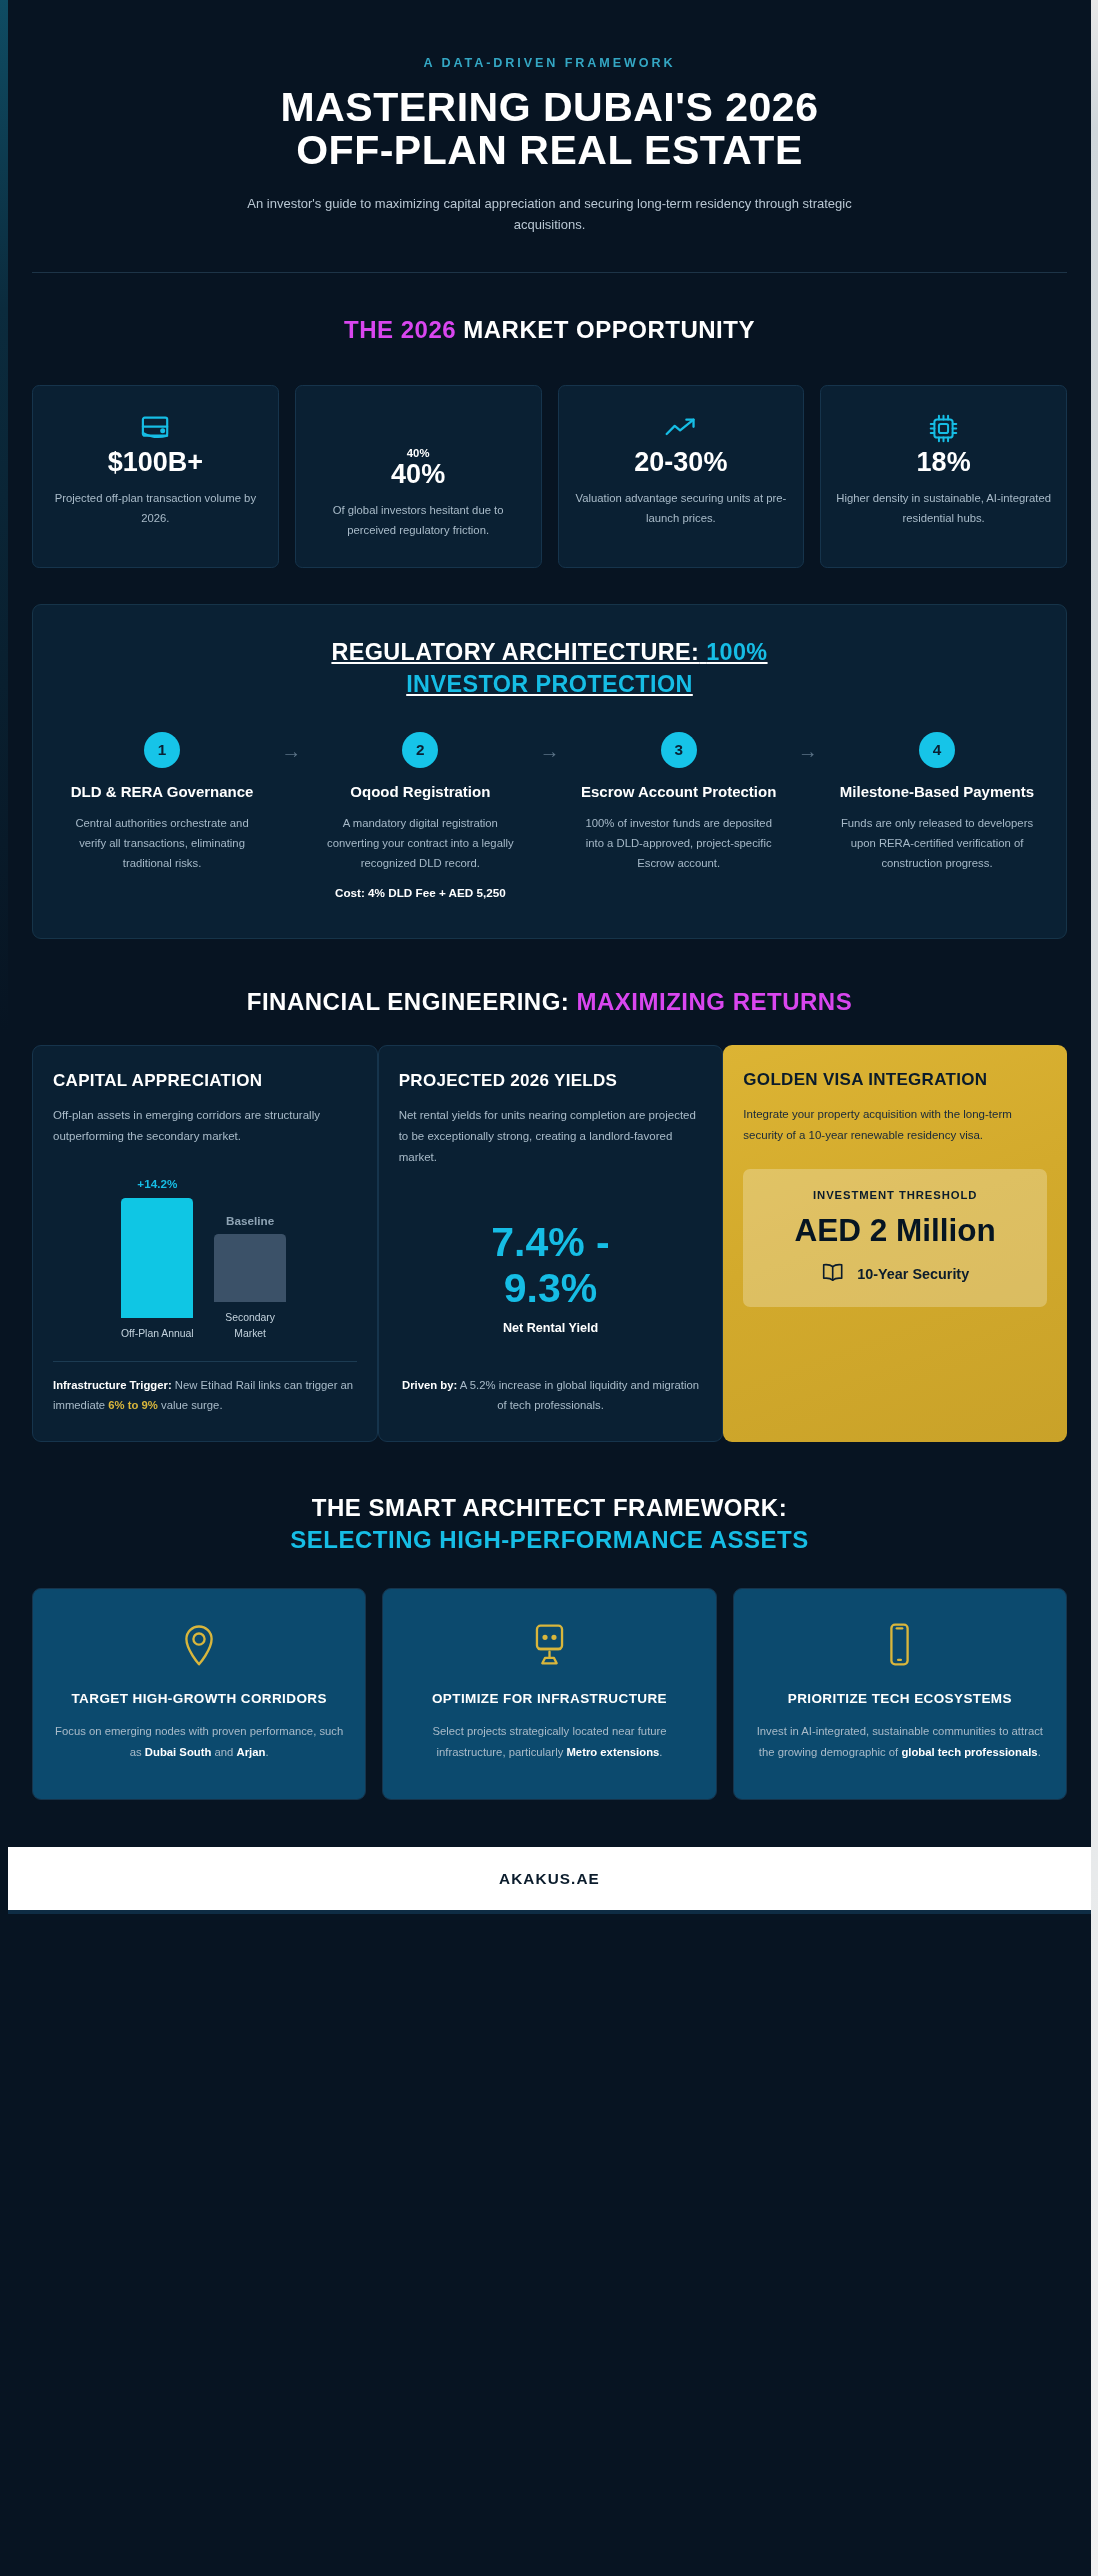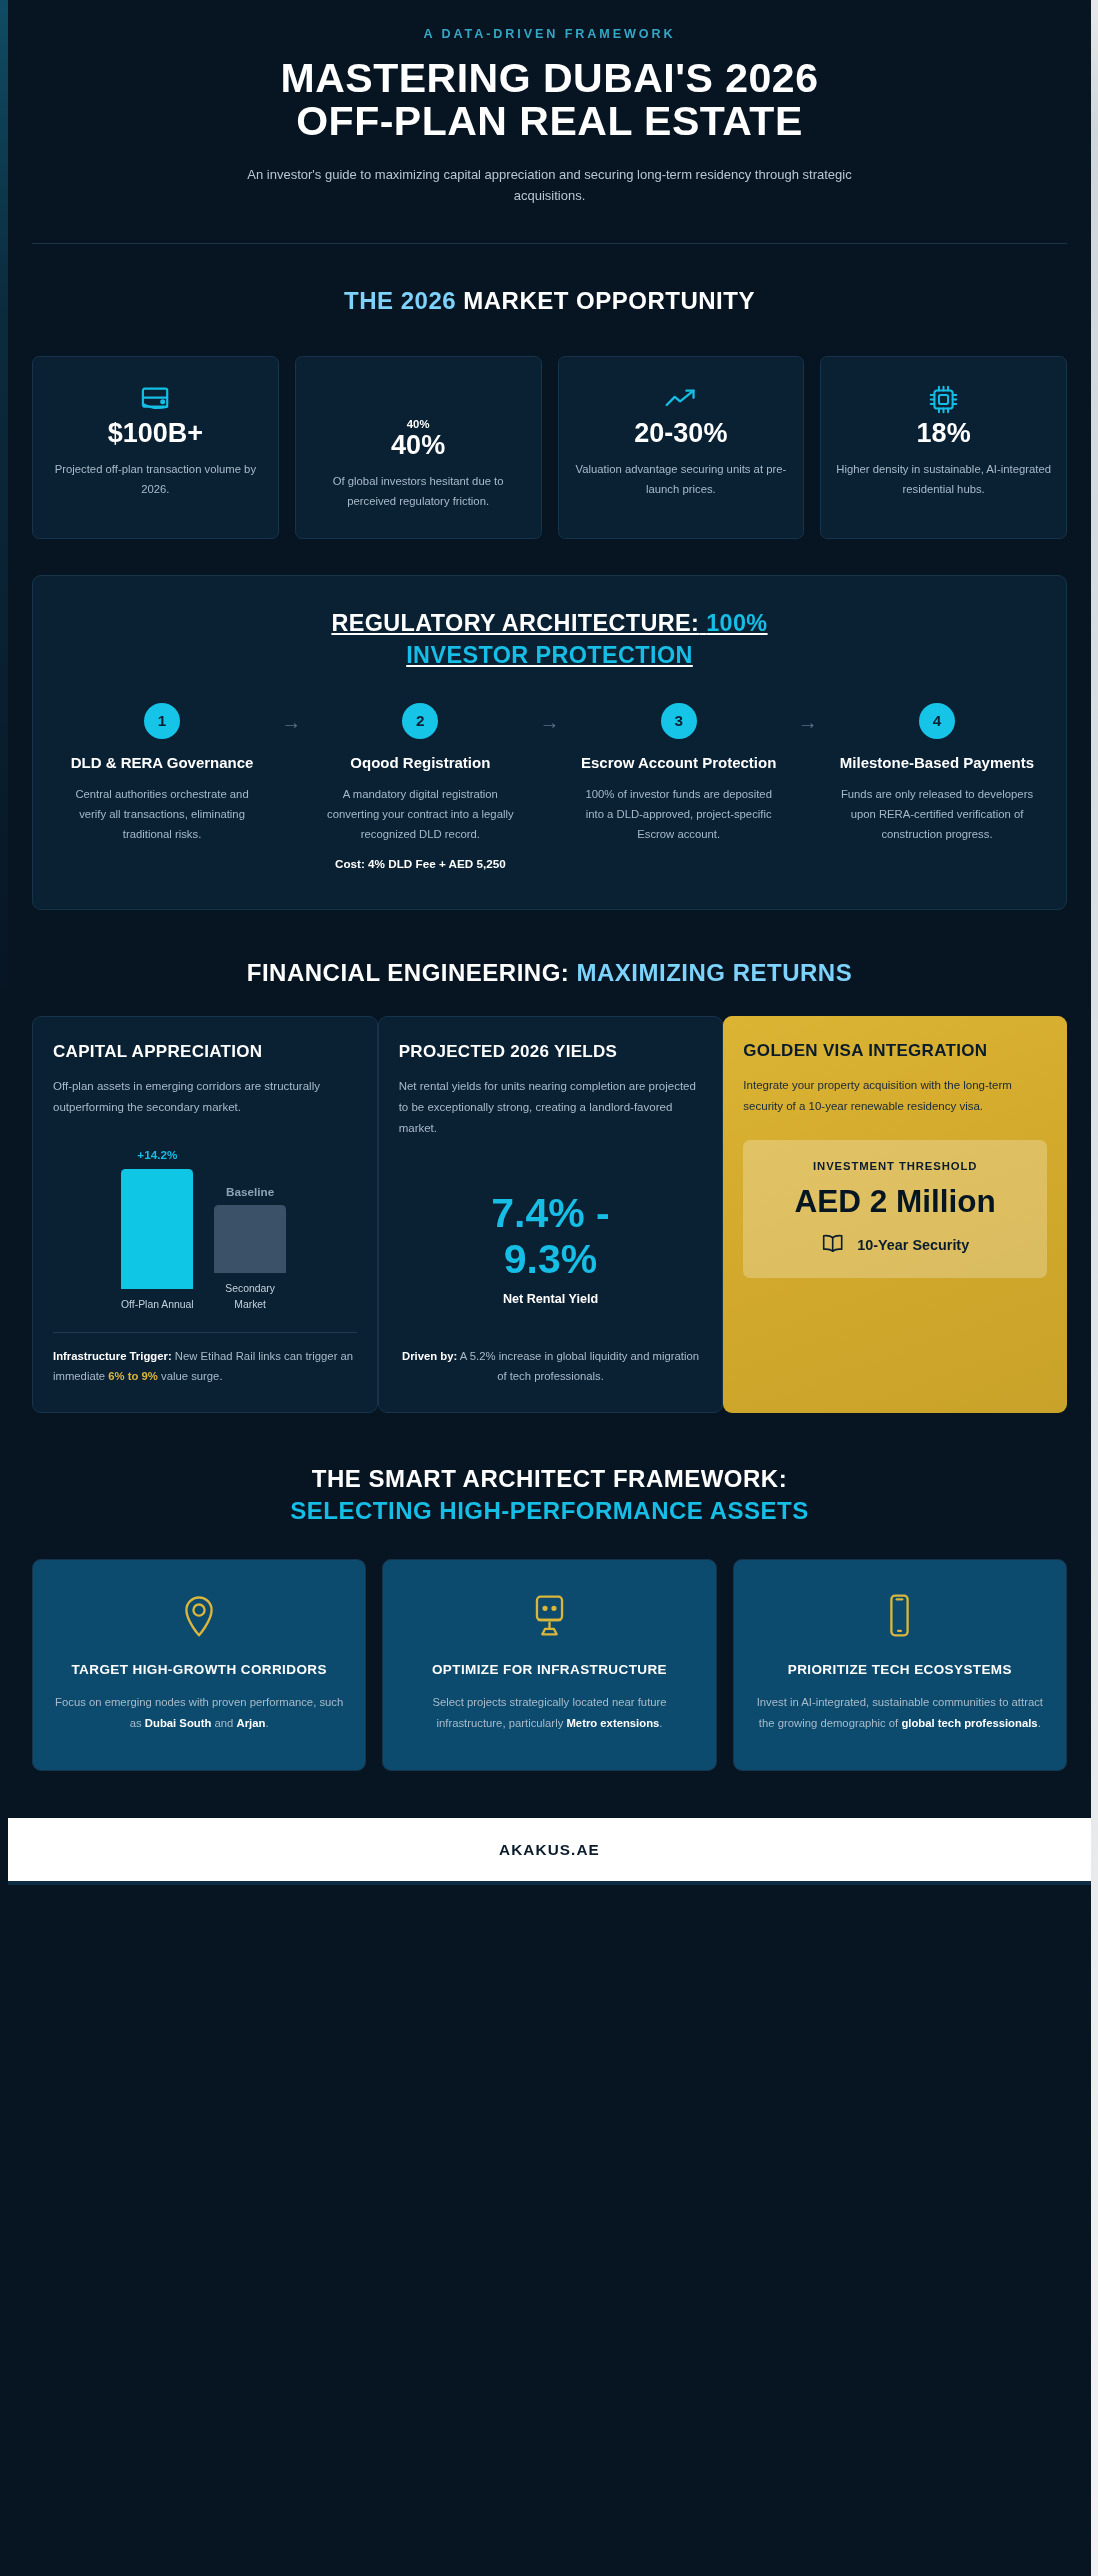--- a/index.html
+++ b/index.html
@@ -17,21 +17,21 @@
   }
   .edge-l, .edge-r {
     position: absolute; top: 0; bottom: 0; width: 8px;
     background: linear-gradient(to bottom, #0f4c63 0%, #0b2b3d 12%, #071422 40%);
   }
   .edge-l { left: 0; }
   .edge-r { right: 0; background: linear-gradient(to bottom, #e8e8e8 0%, #cfd6da 5%, #f2f2f2 100%); }
   .inner { padding: 0 32px; }
 
   
-  .hero { padding-top: 27px; text-align: center; }
+  .hero { padding-top: 56px; text-align: center; }
   .eyebrow {
     color: #34a7c4; letter-spacing: 2.9px; font-size: 12.6px;
     font-weight: 600; text-transform: uppercase;
   }
   .hero h1 {
     color: #ffffff; font-size: 41px; line-height: 1.06; font-weight: 800;
     letter-spacing: 0.5px; margin-top: 16px; text-transform: uppercase;
   }
   .hero-sub {
     color: #b9c7d3; font-size: 13px; line-height: 1.65; margin: 20px auto 0;
@@ -39,21 +39,21 @@
   }
   .hero-rule {
     height: 0.9px; background: #1d3447; margin: 36px 0 0 0;
   }
 
   
   .sec-h {
     text-align: center; color: #ffffff; font-weight: 800;
     font-size: 24px; letter-spacing: 0.5px; text-transform: uppercase;
   }
-  .accent-gold { color: #7dd3fc; }
+  .accent-gold { color: #d946ef; }
   .accent-cyan { color: #16bde5; }
 
   
   .stats {
     display: flex; gap: 16px; margin-top: 41px;
   }
   .stat {
     flex: 1; background: #0a2033; border: 0.9px solid #16344c; border-radius: 7.2px;
     padding: 23.4px 14.4px 27px; text-align: center;
     display: flex; flex-direction: column; align-items: center;

